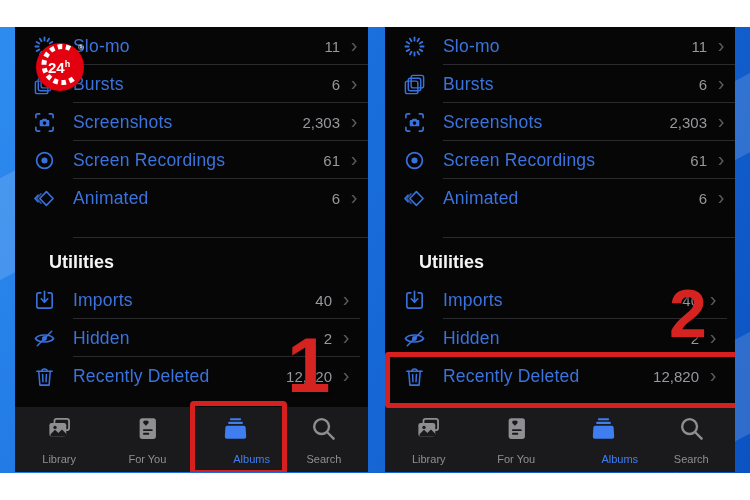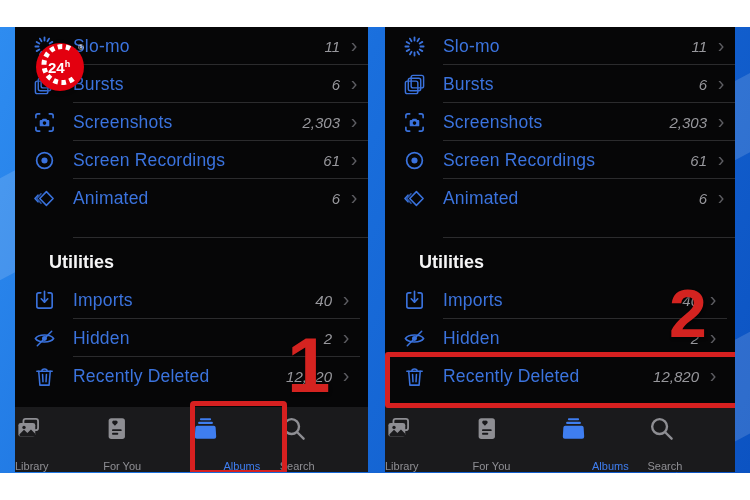--- a/index.html
+++ b/index.html
@@ -18,31 +18,31 @@
   .panel{position:absolute;top:27px;height:445px;background:#060607;overflow:hidden;}
   .panel.p1{left:15px;width:353px;}
   .panel.p2{left:385px;width:350px;}
 
   .media-list{position:absolute;left:0;right:0;top:0;}
   .utility-list{position:absolute;left:0;right:8px;top:254px;}
   .row{position:relative;display:flex;align-items:center;height:38px;}
   .ricon{width:58px;display:flex;justify-content:center;align-items:center;color:#3a72dd;}
   .ricon svg{width:23px;height:23px;display:block;}
   .rlabel{font-size:17.5px;color:#3b73de;letter-spacing:.2px;text-align:right;}
-  .rcount{margin-left:auto;font-size:15px;color:#97979c;font-style:italic;}
+  .rcount{margin-left:auto;font-size:15px;color:#97979c;}
   .rchev{width:28px;text-align:center;color:#5d5d62;font-size:20px;line-height:1;padding-bottom:3px;}
   .sep{position:absolute;left:58px;right:0;bottom:0;height:1px;background:#2b2b2d;}
   .row:last-child .sep{display:none;}
   .section-sep{position:absolute;left:58px;right:0;top:210px;height:1px;background:#2b2b2d;}
   .utilities-header{position:absolute;left:16px;top:222px;height:26px;line-height:26px;
     font-size:18px;font-weight:bold;color:#f4f4f5;margin-left:18px;}
 
   
   .tabbar{position:absolute;left:0;right:0;top:380px;height:65px;background:#1a1a1c;display:flex;}
-  .tab{flex:1;display:flex;flex-direction:column;align-items:flex-start;padding-top:8px;gap:18px;color:#8e8e93;cursor:pointer;}
+  .tab{flex:1;display:flex;flex-direction:column;align-items:center;padding-top:8px;gap:11px;color:#8e8e93;cursor:pointer;}
   .tab svg{width:27px;height:27px;display:block;}
   .tlabel{font-size:11px;color:#8f8f94;}
   .tab.active{color:#3f7ef0;}
   .tab.active .tlabel{color:#3f7ef0;margin-left:32px;}
 
   
   .step-box{position:absolute;border:5px solid #d62020;border-radius:4px;z-index:4;}
   .box1{left:175px;top:374px;width:87px;height:64px;}
   .box2{left:0px;top:325px;width:349px;height:46px;border-radius:3px;}
   .step-num{position:absolute;color:#d42320;font-weight:bold;z-index:6;line-height:1;

